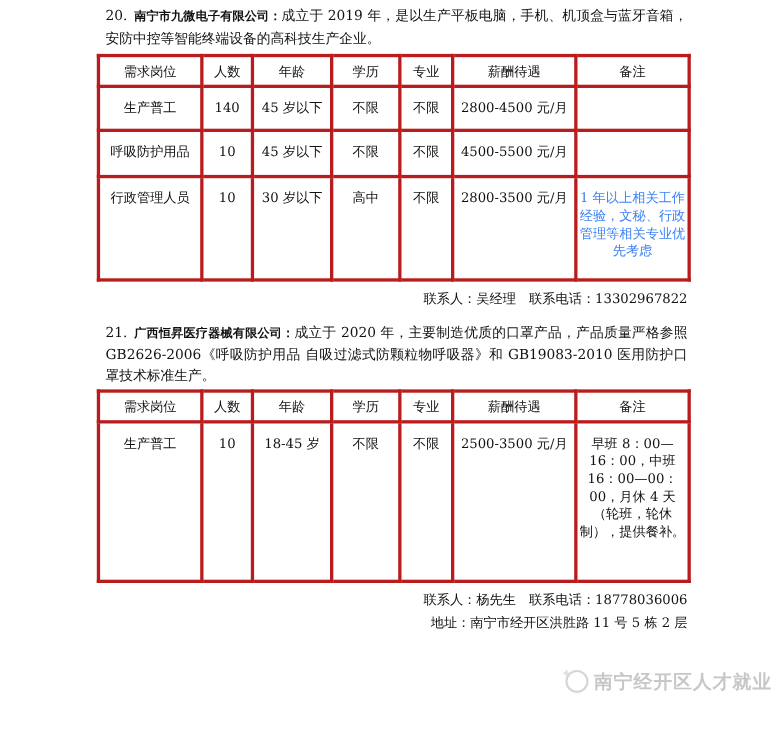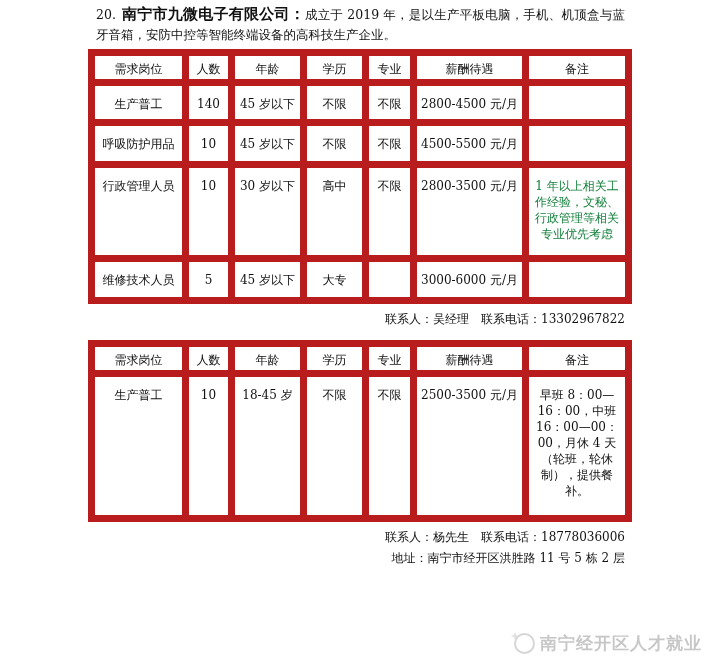--- a/index.html
+++ b/index.html
@@ -9,55 +9,55 @@
     background:#ffffff;
     font-family:"DejaVu Serif","Liberation Serif",serif;
     color:#111;
     position:relative;
     overflow:hidden;
   }
   .page { position:absolute; left:88px; top:4px; width:537px; }
 
   .para { margin:0; padding-left:8px; font-size:12.5px; line-height:20px; text-align:justify; }
   .para .num { margin-right:6px; }
-  .para .company { font-weight:bold; font-size:15px; }
+  .para .company { font-weight:bold; font-size:11px; }
 
   table.jobs { border-collapse:collapse; width:537px; table-layout:fixed; margin-top:4px; }
   table.jobs th, table.jobs td {
-    border:7px solid #b91c1c;
+    border:3px solid #b91c1c;
     font-size:12px;
     text-align:center;
     vertical-align:top;
     padding:10px 2px 2px 2px;
     line-height:16px;
     overflow:hidden;
   }
   table.jobs th { font-weight:normal; padding-top:5px; height:28px; }
   tr.r40 { height:40px; }
   tr.r42 { height:42px; }
   tr.r94 { height:94px; }
   tr.r145 { height:145px; }
   td.salary { text-align:left; padding-left:8px; }
   td.remark-sm {
     font-size:9.5px; line-height:23px; text-align:left;
-    padding:5px 3px 2px 7px; color:#15803d;
+    padding:5px 3px 2px 7px; color:#3b82f6;
   }
   td.remark {
     font-size:11.5px; line-height:24px; text-align:left;
     padding:7px 4px 2px 7px;
   }
 
   .contact-block { margin-top:5px; padding-left:8px; }
   .contact-line { margin:0; font-size:12px; line-height:21px; white-space:pre-wrap;text-align:right; }
 
   .section-2 { margin-top:10px; }
   .section-2 .para { line-height:19px; }
 
   .watermark {
-    position:absolute; right:6px; top:632px;
+    position:absolute; right:6px; top:608px;
     display:flex; align-items:center; gap:5px;
     color:#c7c7c7; font-size:17px; letter-spacing:1px;
     font-weight:bold;
   }
   .wm-logo {
     width:21px; height:21px;
     border:2px solid #d6d6d6; border-radius:50%;
     position:relative; display:inline-block; flex:0 0 auto;
   }
   .wm-logo::before {
@@ -118,38 +118,32 @@
         </tr>
         <tr class="r94">
           <td>行政管理人员</td>
           <td>10</td>
           <td>30 岁以下</td>
           <td>高中</td>
           <td>不限</td>
           <td class="salary">2800-3500 元/月</td>
           <td class="remark-sm">1 年以上相关工作经验，文秘、行政管理等相关专业优先考虑</td>
         </tr>
-        <tr class="r42">
-          <td>维修技术人员</td>
-          <td>5</td>
-          <td>45 岁以下</td>
-          <td>大专</td>
-          <td></td>
-          <td class="salary">3000-6000 元/月</td>
-          <td></td>
-        </tr>
       </tbody>
     </table>
 
     <div class="contact-block">
       <p class="contact-line">联系人：吴经理　联系电话：13302967822</p>
     </div>
   </section>
 
   <section class="section-2">
+    <p class="para">
+      <span class="num">21.</span><span class="company">广西恒昇医疗器械有限公司：</span><span>成立于 2020 年，主要制造优质的口罩产品，产品质量严格参照 GB2626-2006《呼吸防护用品 自吸过滤式防颗粒物呼吸器》和 GB19083-2010 医用防护口罩技术标准生产。</span>
+    </p>
 
     <table class="jobs">
       <colgroup>
         <col style="width:94px">
           <col style="width:46px">
           <col style="width:72px">
           <col style="width:62px">
           <col style="width:48px">
           <col style="width:112px">
           <col style="width:103px">

